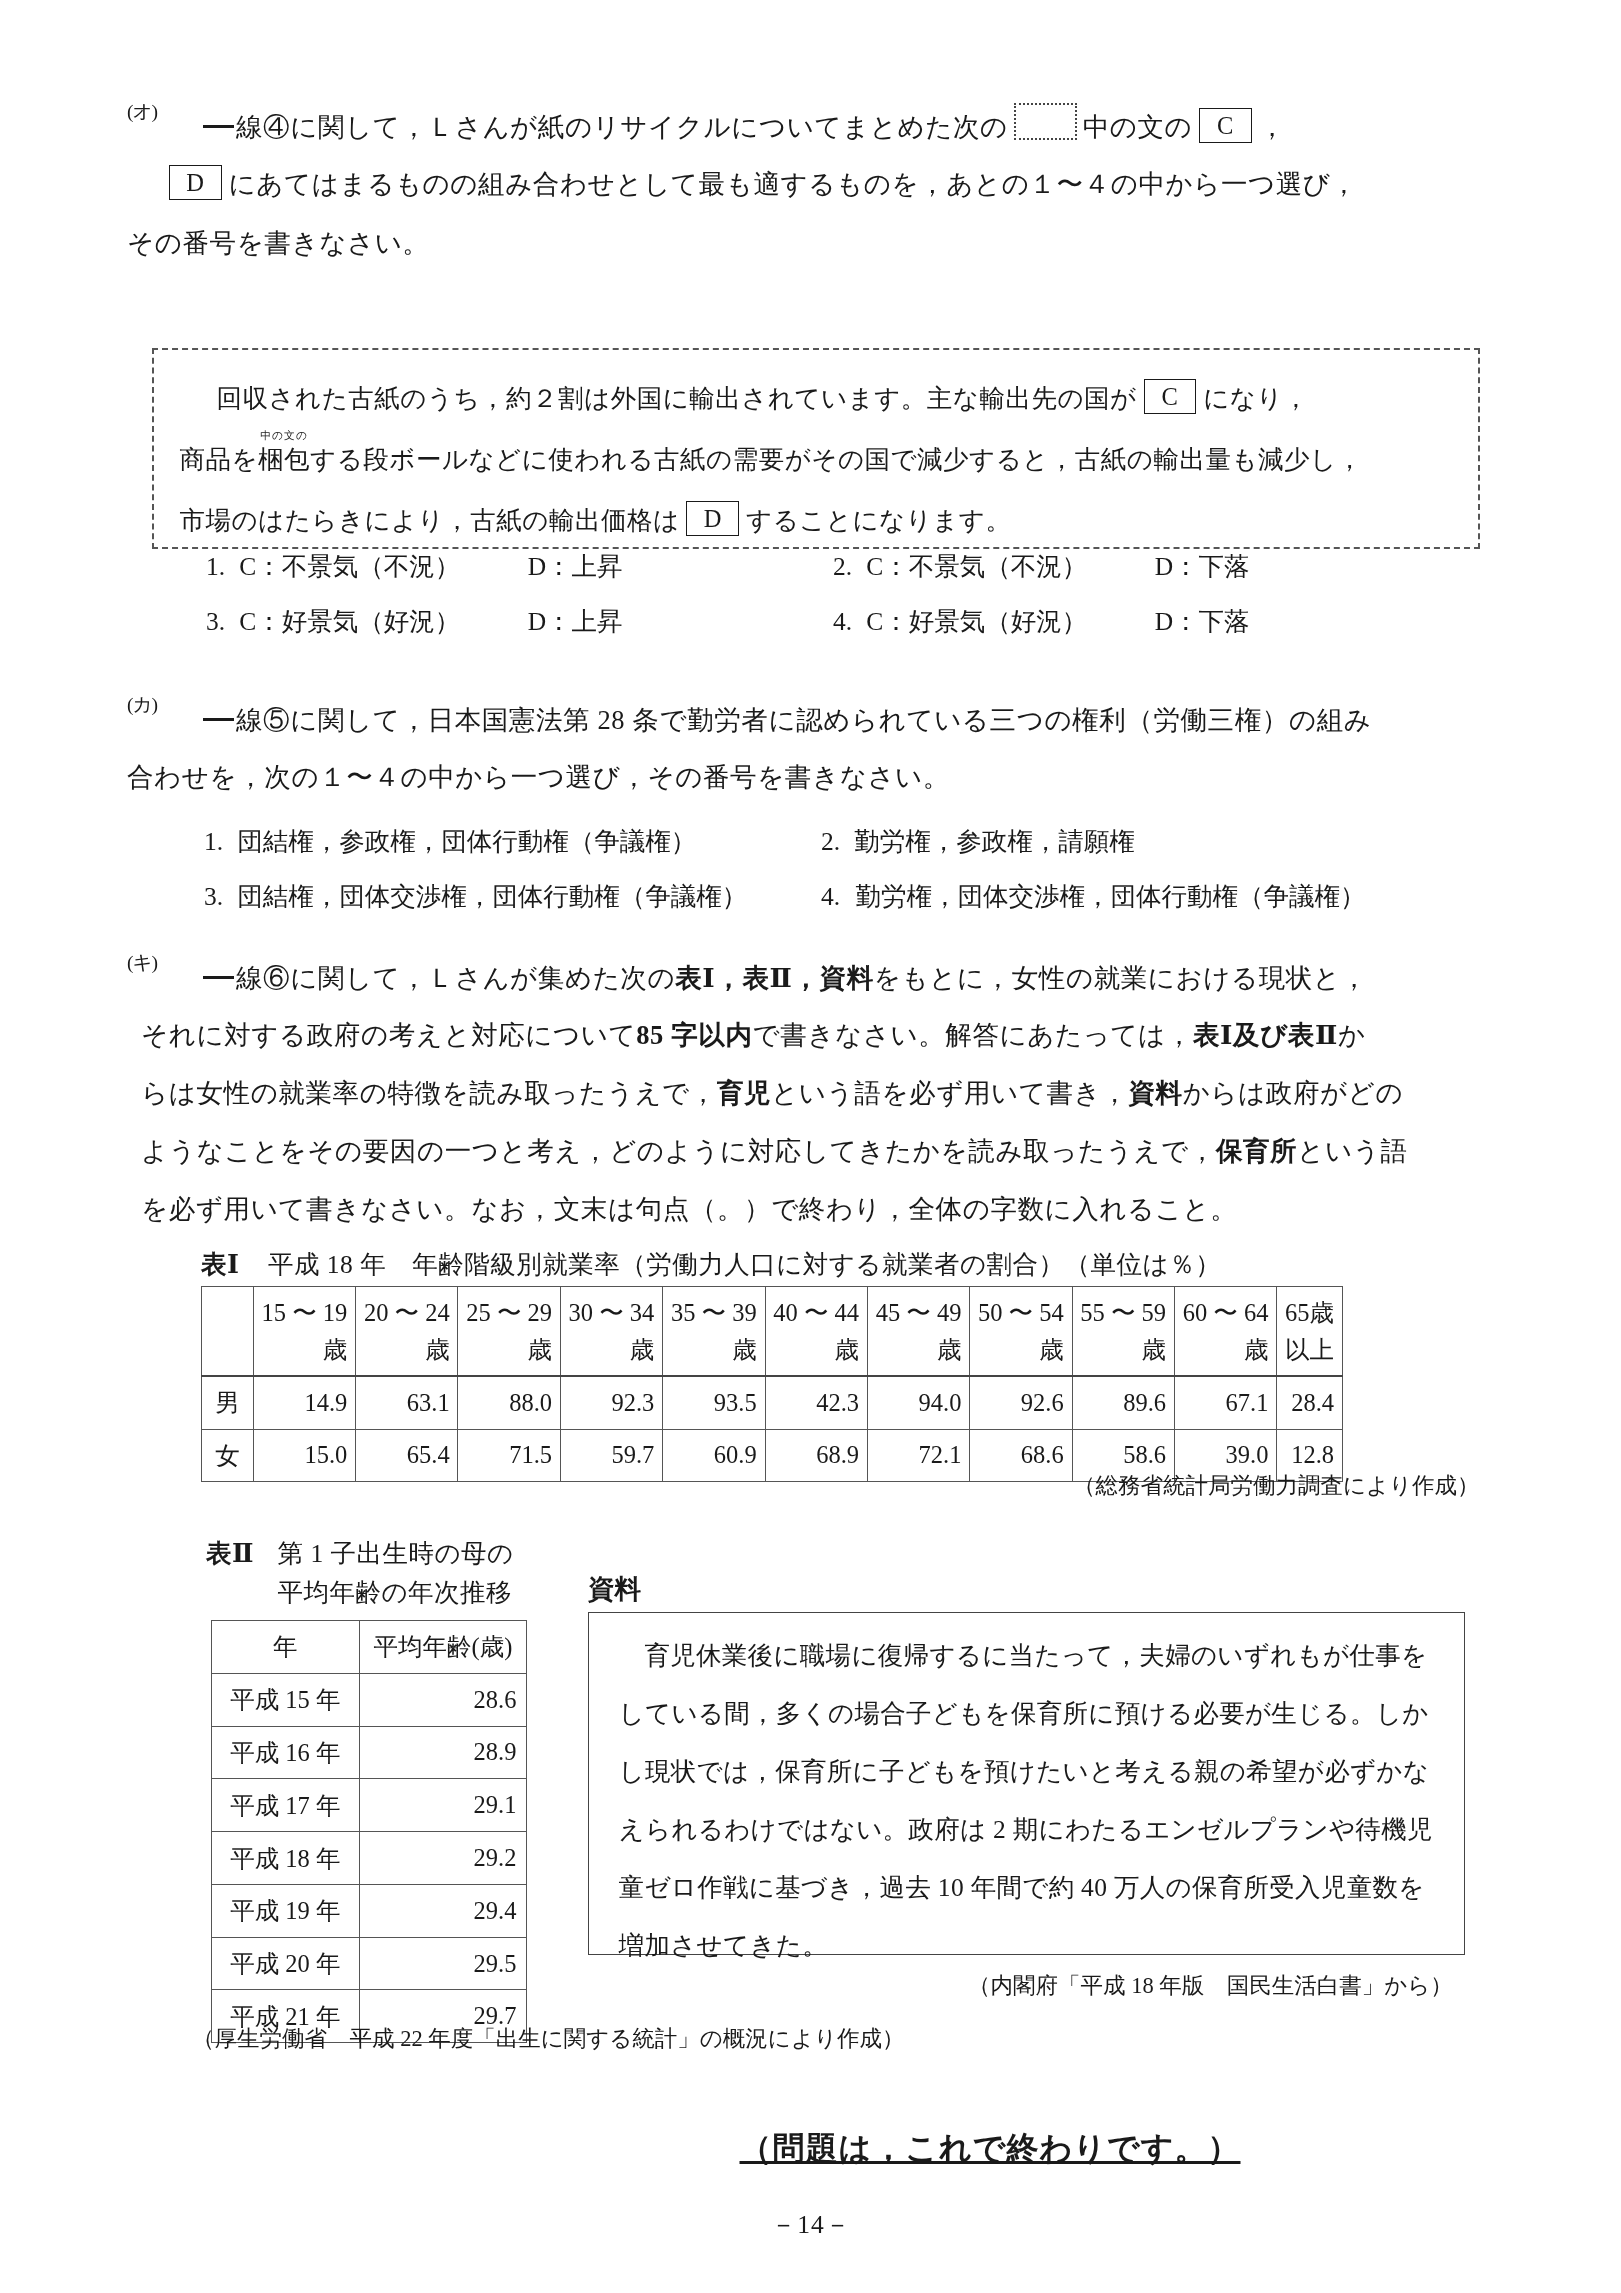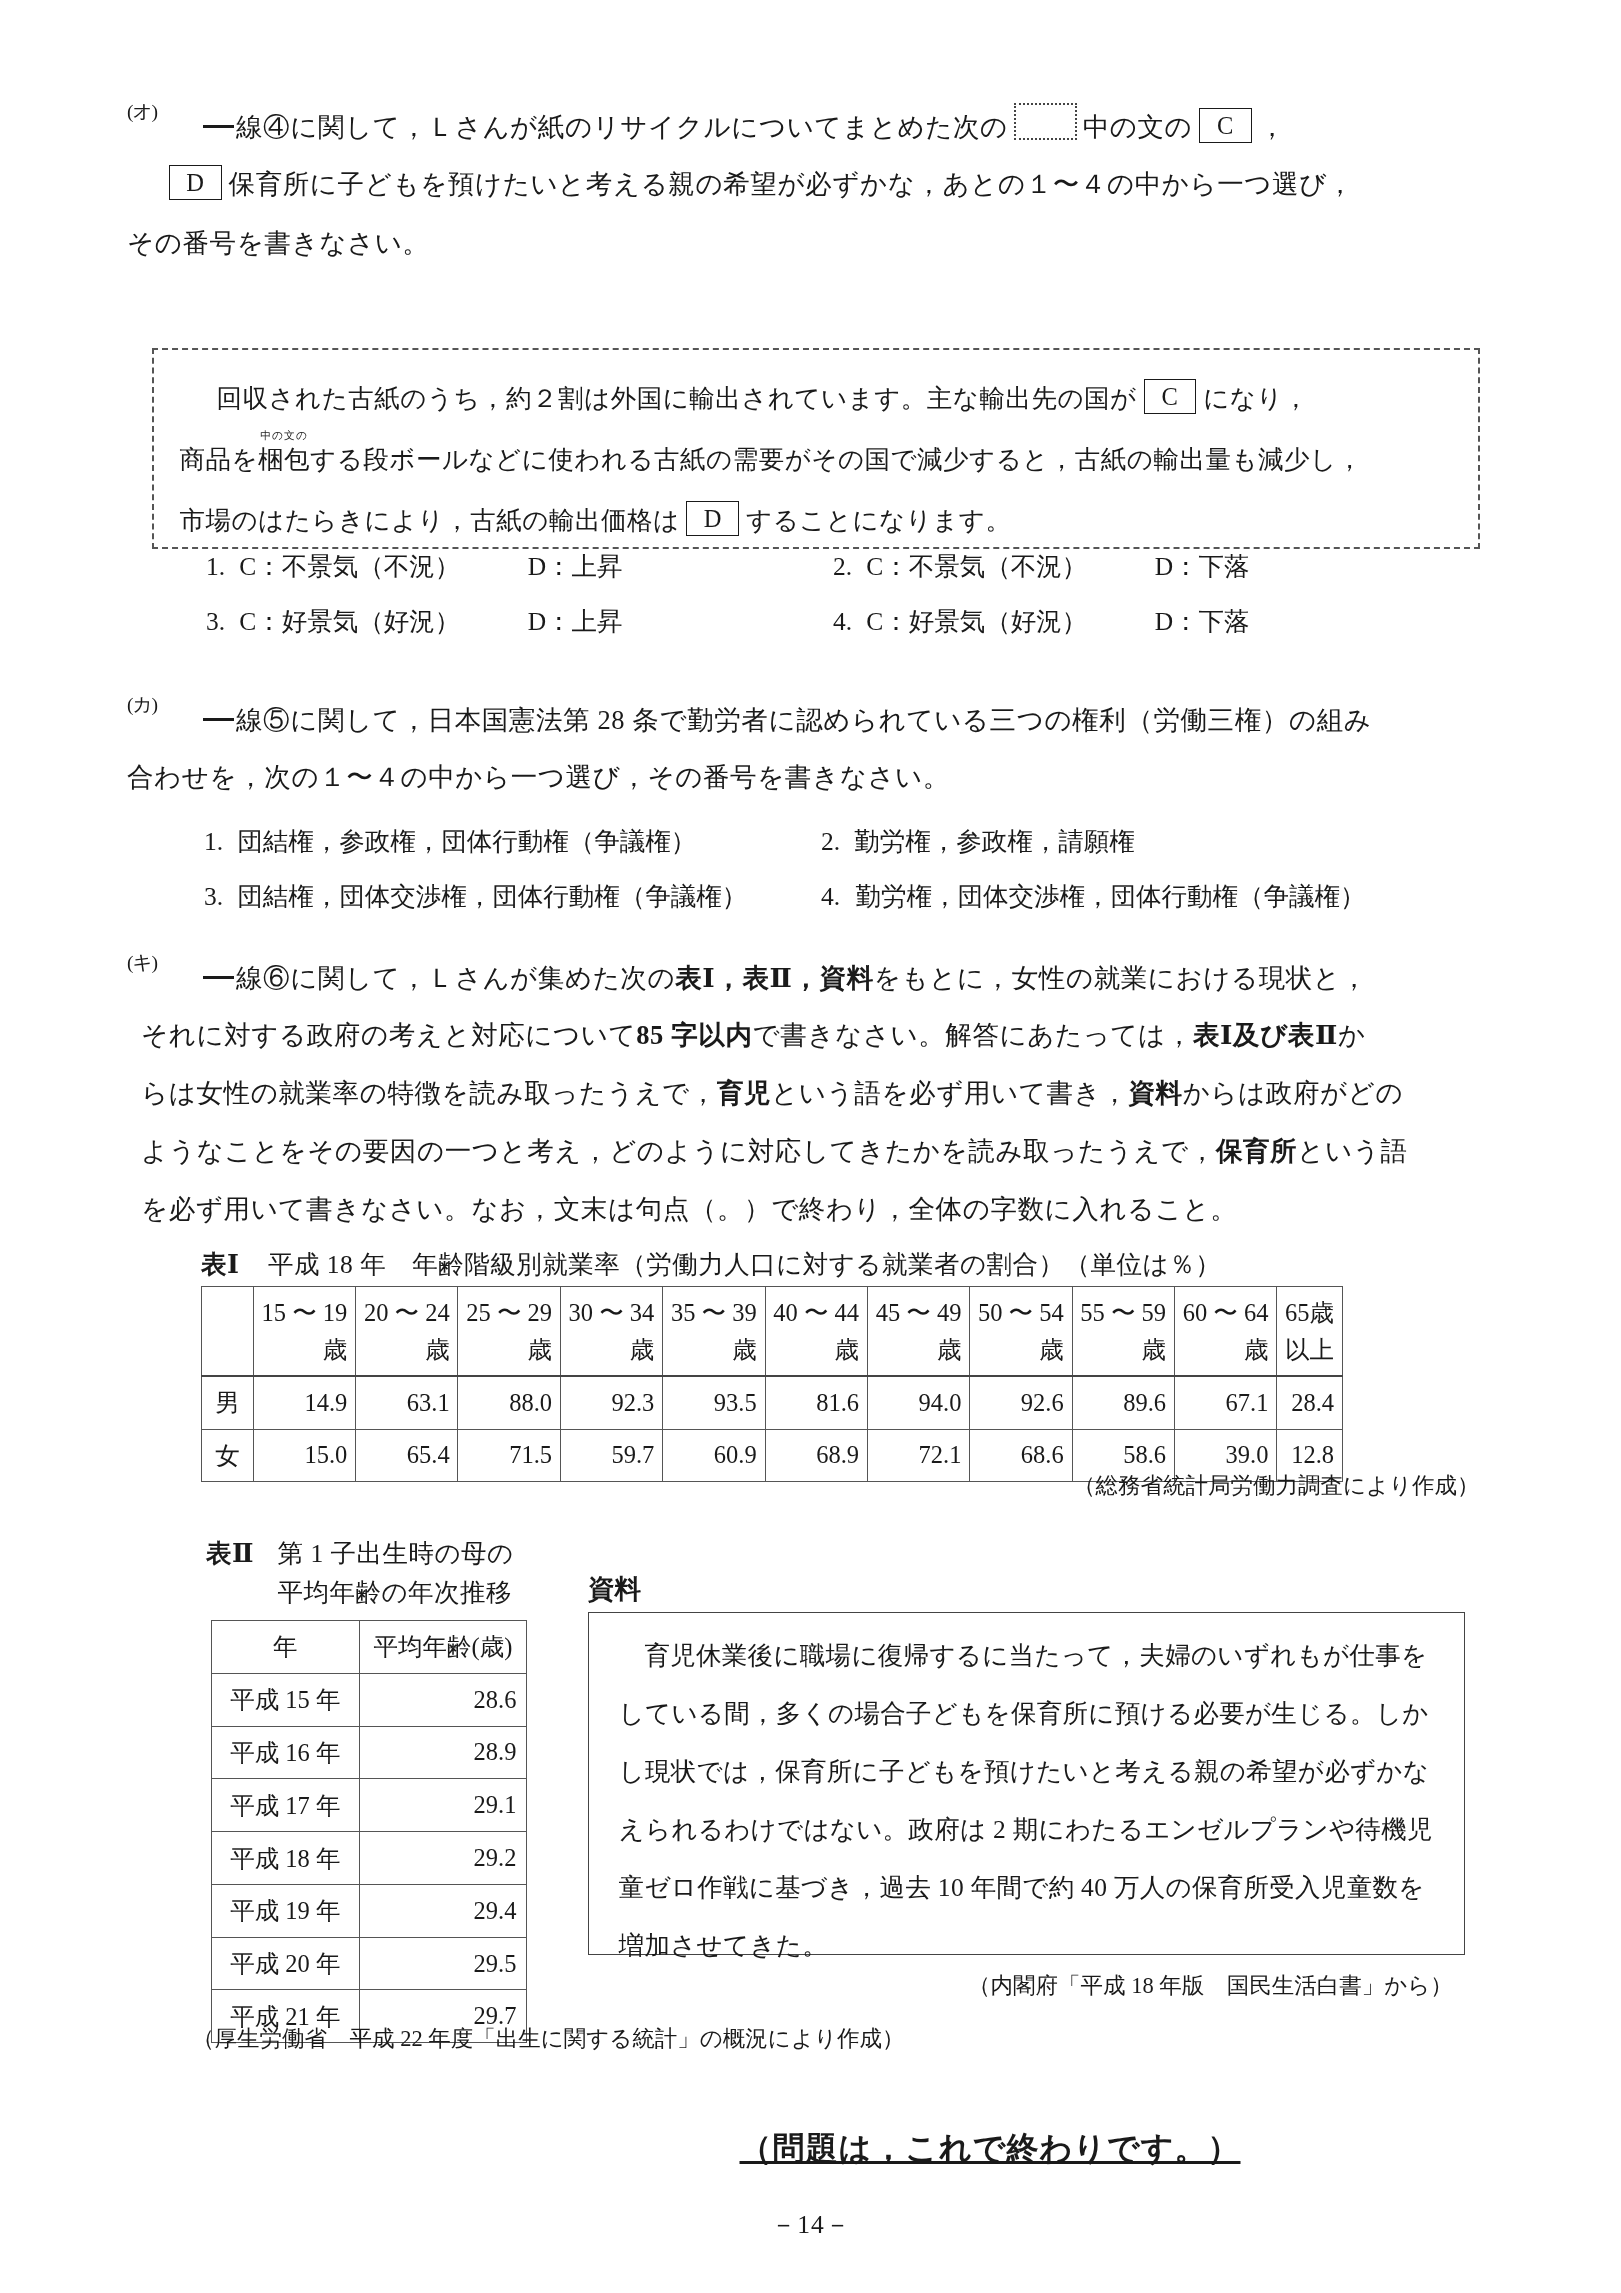--- a/index.html
+++ b/index.html
@@ -205,21 +205,21 @@
     <span class="marker">(オ)</span>
     <div class="q-body" style="padding-left:76px;">
       <div>
         <span class="neg-line"></span><span>線④に関して，Ｌさんが紙のリサイクルについてまとめた次の</span><span class="dotted-mini"></span><span>中の文の</span><span class="boxed-letter">C</span><span>，</span>
       </div>
     </div>
   </div>
 
   <div class="q-block" style="left:127px; top:155px; width:1372px;">
     <div class="q-body" style="padding-left:35px;">
-      <span class="boxed-letter">D</span><span>保育所に子どもを預けたいと考える親の希望が必ずかな，あとの１〜４の中から一つ選び，</span>
+      <span class="boxed-letter">D</span><span>にあてはまるものの組み合わせとして最も適するものを，あとの１〜４の中から一つ選び，</span>
     </div>
   </div>
 
   <div class="q-block" style="left:127px; top:214px; width:1372px;">
     <div class="q-body">その番号を書きなさい。</div>
   </div>
 
   <div class="dashed-box" style="left:152px; top:348px; width:1328px; height:201px;">
     <div class="inner">
       <div>
@@ -377,21 +377,21 @@
         </tr>
       </thead>
       <tbody>
         <tr>
           <td class="rowlabel">男</td>
           <td>14.9</td>
           <td>63.1</td>
           <td>88.0</td>
           <td>92.3</td>
           <td>93.5</td>
-          <td>81.6</td>
+          <td>42.3</td>
           <td>94.0</td>
           <td>92.6</td>
           <td>89.6</td>
           <td>67.1</td>
           <td>28.4</td>
         </tr>
         <tr>
           <td class="rowlabel">女</td>
           <td>15.0</td>
           <td>65.4</td>

